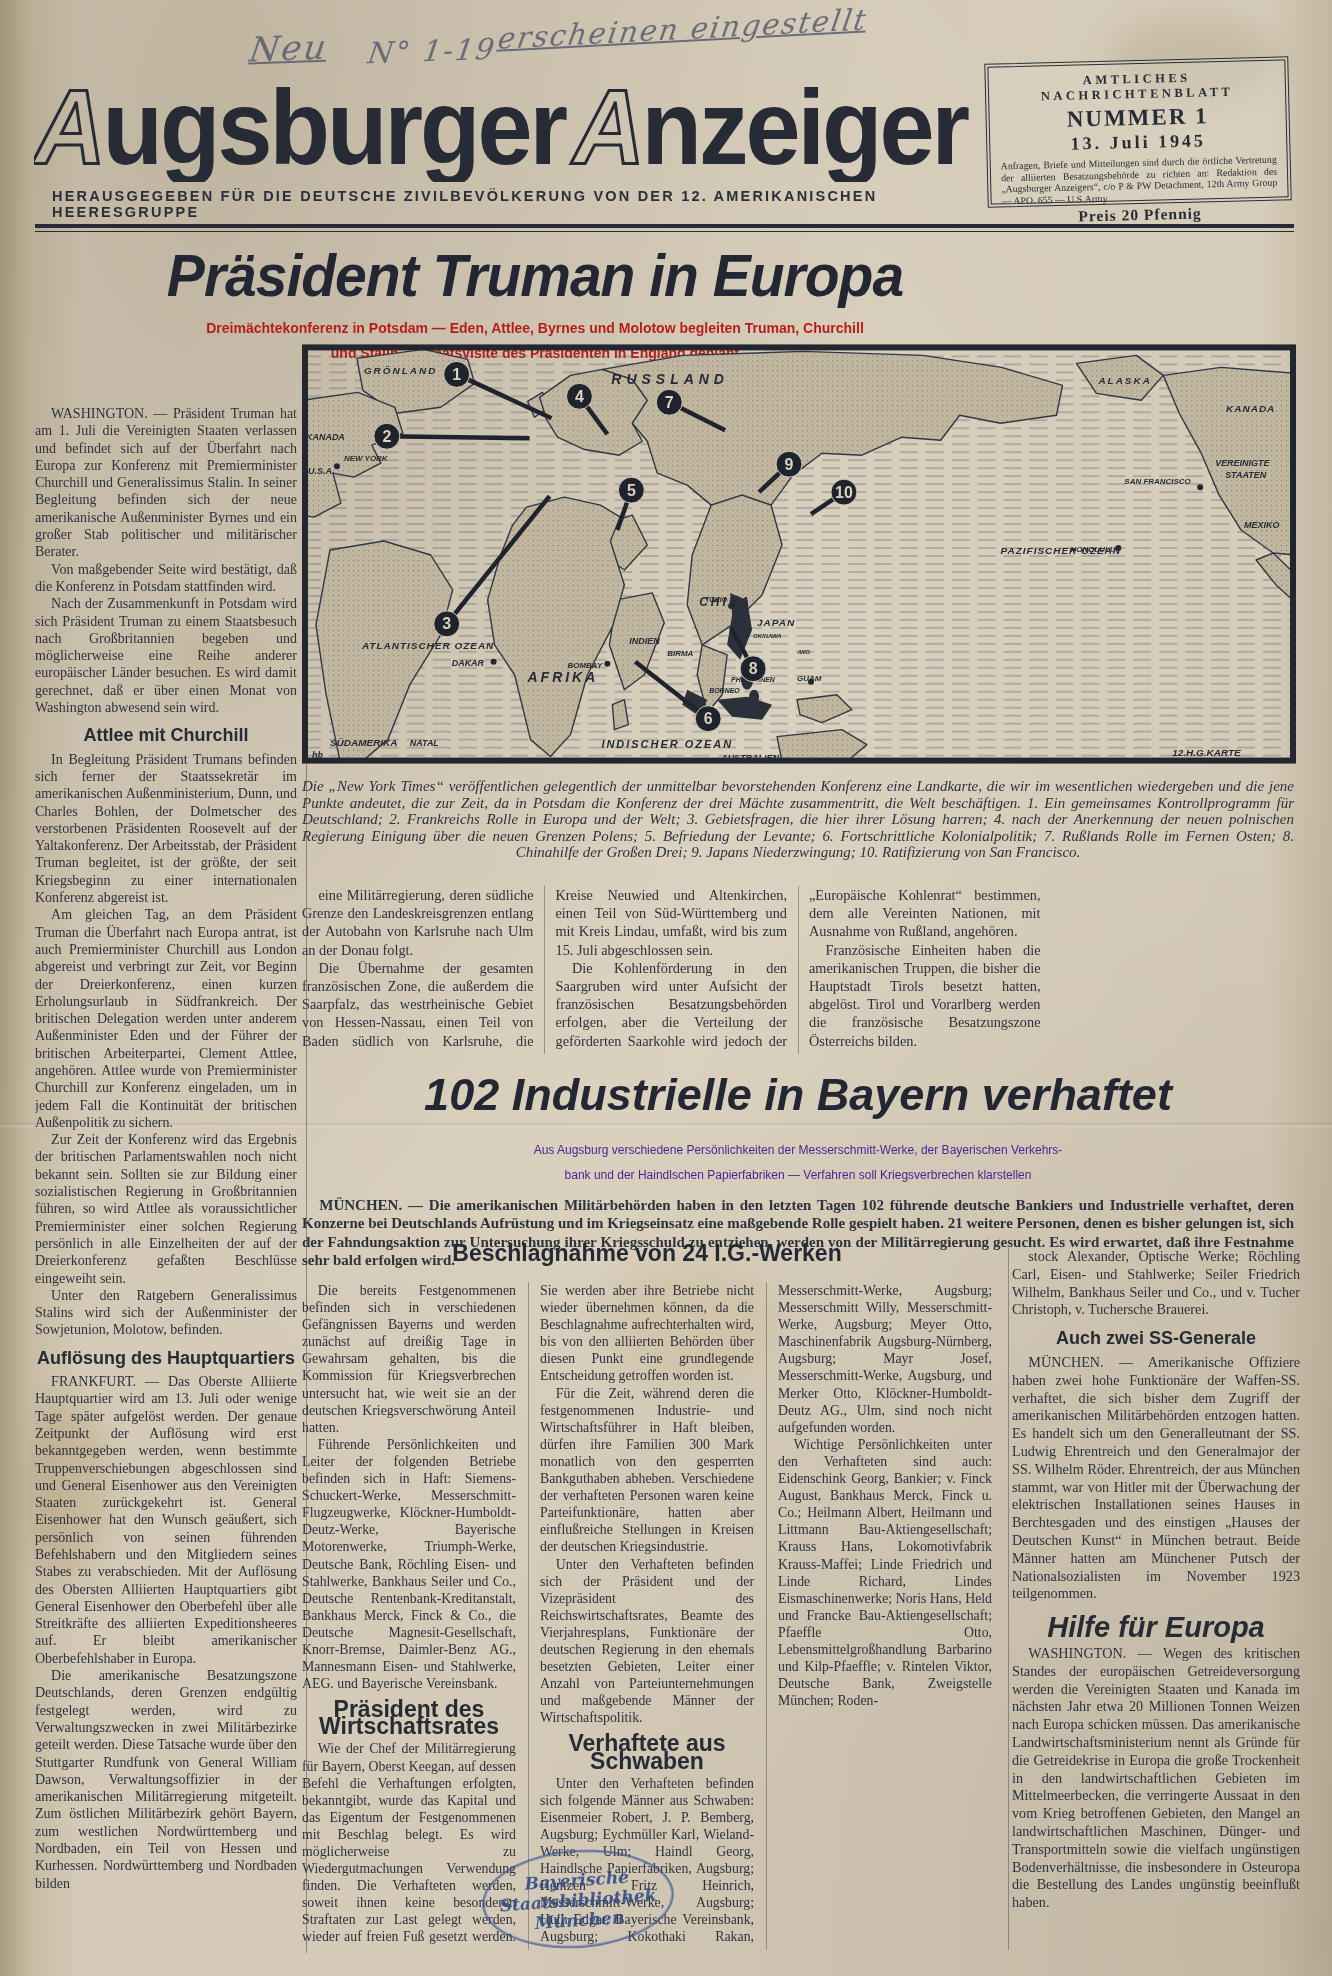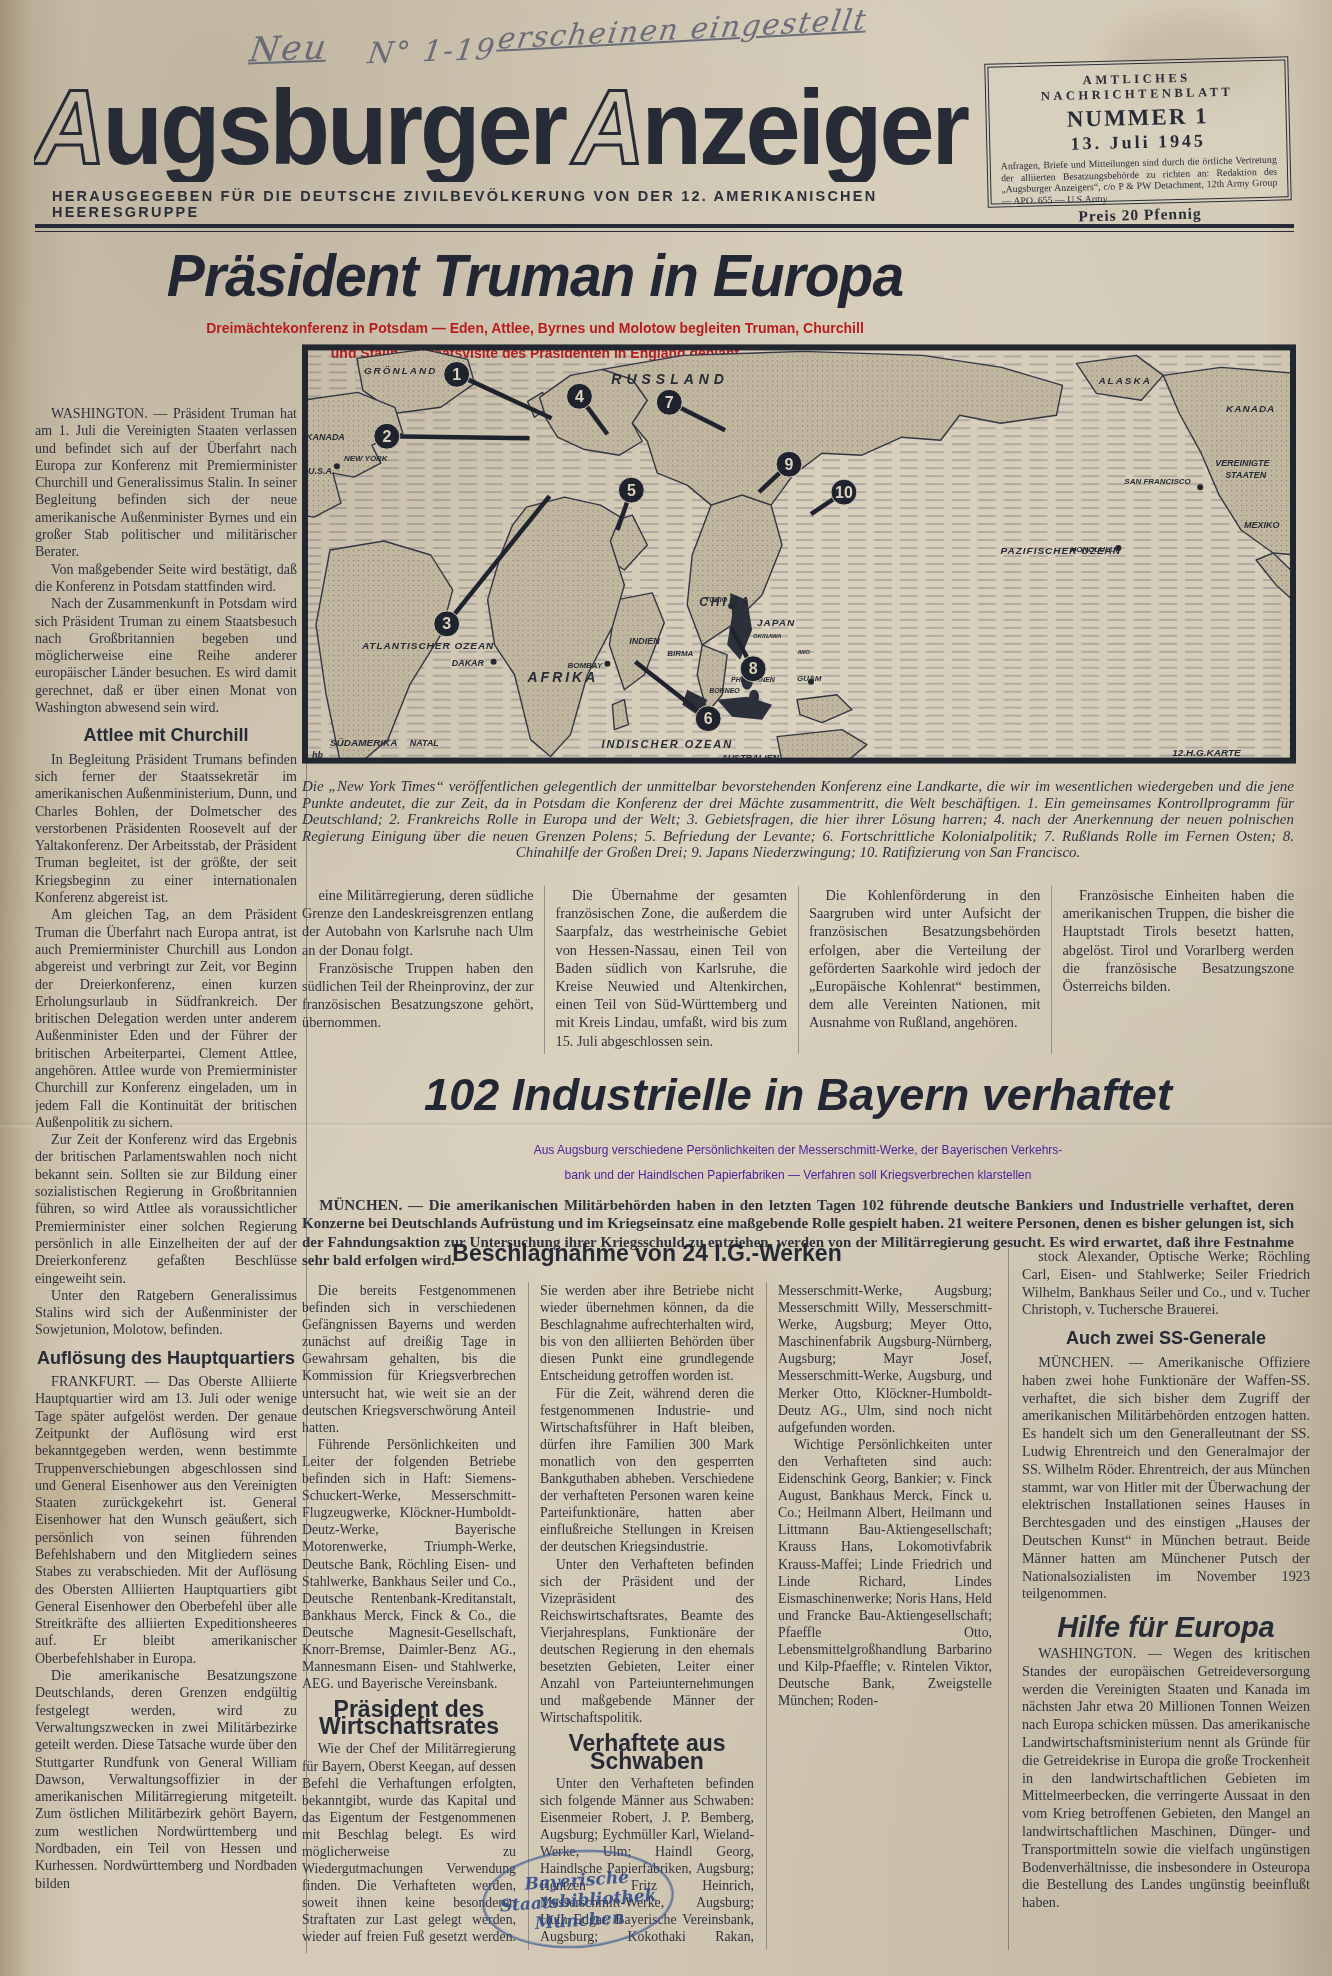--- a/index.html
+++ b/index.html
@@ -268,21 +268,20 @@
         <circle cx="543" cy="148" r="13"></circle>
         <text x="543" y="153.5">10</text>
       </g>
     </svg>
 </div>
 
 <p class="abs caption">Die „New York Times“ veröffentlichen gelegentlich der unmittelbar bevorstehenden Konferenz eine Landkarte, die wir im wesentlichen wiedergeben und die jene Punkte andeutet, die zur Zeit, da in Potsdam die Konferenz der drei Mächte zusammentritt, die Welt beschäftigen. 1. Ein gemeinsames Kontrollprogramm für Deutschland; 2. Frankreichs Rolle in Europa und der Welt; 3. Gebietsfragen, die hier ihrer Lösung harren; 4. nach der Anerkennung der neuen polnischen Regierung Einigung über die neuen Grenzen Polens; 5. Befriedung der Levante; 6. Fortschrittliche Kolonialpolitik; 7. Rußlands Rolle im Fernen Osten; 8. Chinahilfe der Großen Drei; 9. Japans Niederzwingung; 10. Ratifizierung von San Francisco.</p>
 
 <div class="abs band1">
     <p>eine Militärregierung, deren südliche Grenze den Landeskreisgrenzen entlang der Autobahn von Karlsruhe nach Ulm an der Donau folgt.</p>
-    <p>Französische Truppen haben den südlichen Teil der Rheinprovinz, der zur französischen Besatzungszone gehört, übernommen.</p>
     <p>Die Übernahme der gesamten französischen Zone, die außerdem die Saarpfalz, das westrheinische Gebiet von Hessen-Nassau, einen Teil von Baden südlich von Karlsruhe, die Kreise Neuwied und Altenkirchen, einen Teil von Süd-Württemberg und mit Kreis Lindau, umfaßt, wird bis zum 15. Juli abgeschlossen sein.</p>
     <p>Die Kohlenförderung in den Saargruben wird unter Aufsicht der französischen Besatzungsbehörden erfolgen, aber die Verteilung der geförderten Saarkohle wird jedoch der „Europäische Kohlenrat“ bestimmen, dem alle Vereinten Nationen, mit Ausnahme von Rußland, angehören.</p>
     <p>Französische Einheiten haben die amerikanischen Truppen, die bisher die Hauptstadt Tirols besetzt hatten, abgelöst. Tirol und Vorarlberg werden die französische Besatzungszone Österreichs bilden.</p>
   </div>
 
 <div class="abs art2head">
   <h2>102 Industrielle in Bayern verhaftet</h2>
   <div class="sub2 first">Aus Augsburg verschiedene Persönlichkeiten der Messerschmitt-Werke, der Bayerischen Verkehrs-</div>
   <div class="sub2">bank und der Haindlschen Papierfabriken — Verfahren soll Kriegsverbrechen klarstellen</div>
   <p class="lead2">MÜNCHEN. — Die amerikanischen Militärbehörden haben in den letzten Tagen 102 führende deutsche Bankiers und Industrielle verhaftet, deren Konzerne bei Deutschlands Aufrüstung und im Kriegseinsatz eine maßgebende Rolle gespielt haben. 21 weitere Personen, denen es bisher gelungen ist, sich der Fahndungsaktion zur Untersuchung ihrer Kriegsschuld zu entziehen, werden von der Militärregierung gesucht. Es wird erwartet, daß ihre Festnahme sehr bald erfolgen wird.</p>
@@ -292,21 +291,21 @@
     <p>Die bereits Festgenommenen befinden sich in verschiedenen Gefängnissen Bayerns und werden zunächst auf dreißig Tage in Gewahrsam gehalten, bis die Kommission für Kriegsverbrechen untersucht hat, wie weit sie an der deutschen Kriegsverschwörung Anteil hatten.</p>
     <p>Führende Persönlichkeiten und Leiter der folgenden Betriebe befinden sich in Haft: Siemens-Schuckert-Werke, Messerschmitt-Flugzeugwerke, Klöckner-Humboldt-Deutz-Werke, Bayerische Motorenwerke, Triumph-Werke, Deutsche Bank, Röchling Eisen- und Stahlwerke, Bankhaus Seiler und Co., Deutsche Rentenbank-Kreditanstalt, Bankhaus Merck, Finck &amp; Co., die Deutsche Magnesit-Gesellschaft, Knorr-Bremse, Daimler-Benz AG., Mannesmann Eisen- und Stahlwerke, AEG. und Bayerische Vereinsbank.</p>
     <h4 class="colhead">Präsident des Wirtschaftsrates</h4>
     <p>Wie der Chef der Militärregierung für Bayern, Oberst Keegan, auf dessen Befehl die Verhaftungen erfolgten, bekanntgibt, wurde das Kapital und das Eigentum der Festgenommenen mit Beschlag belegt. Es wird möglicherweise zu Wiedergutmachungen Verwendung finden. Die Verhafteten werden, soweit ihnen keine besonderen Straftaten zur Last gelegt werden, wieder auf freien Fuß gesetzt werden. Sie werden aber ihre Betriebe nicht wieder übernehmen können, da die Beschlagnahme aufrechterhalten wird, bis von den alliierten Behörden über diesen Punkt eine grundlegende Entscheidung getroffen worden ist.</p>
     <p>Für die Zeit, während deren die festgenommenen Industrie- und Wirtschaftsführer in Haft bleiben, dürfen ihre Familien 300 Mark monatlich von den gesperrten Bankguthaben abheben. Verschiedene der verhafteten Personen waren keine Parteifunktionäre, hatten aber einflußreiche Stellungen in Kreisen der deutschen Kriegsindustrie.</p>
     <p>Unter den Verhafteten befinden sich der Präsident und der Vizepräsident des Reichswirtschaftsrates, Beamte des Vierjahresplans, Funktionäre der deutschen Regierung in den ehemals besetzten Gebieten, Leiter einer Anzahl von Parteiunternehmungen und maßgebende Männer der Wirtschaftspolitik.</p>
     <h4 class="colhead">Verhaftete aus Schwaben</h4>
     <p>Unter den Verhafteten befinden sich folgende Männer aus Schwaben: Eisenmeier Robert, J. P. Bemberg, Augsburg; Eychmüller Karl, Wieland-Werke, Ulm; Haindl Georg, Haindlsche Papierfabriken, Augsburg; Hentzen Fritz Heinrich, Messerschmitt-Werke, Augsburg; Huth Edgar, Bayerische Vereinsbank, Augsburg; Kokothaki Rakan, Messerschmitt-Werke, Augsburg; Messerschmitt Willy, Messerschmitt-Werke, Augsburg; Meyer Otto, Maschinenfabrik Augsburg-Nürnberg, Augsburg; Mayr Josef, Messerschmitt-Werke, Augsburg, und Merker Otto, Klöckner-Humboldt-Deutz AG., Ulm, sind noch nicht aufgefunden worden.</p>
     <p>Wichtige Persönlichkeiten unter den Verhafteten sind auch: Eidenschink Georg, Bankier; v. Finck August, Bankhaus Merck, Finck u. Co.; Heilmann Albert, Heilmann und Littmann Bau-Aktiengesellschaft; Krauss Hans, Lokomotivfabrik Krauss-Maffei; Linde Friedrich und Linde Richard, Lindes Eismaschinenwerke; Noris Hans, Held und Francke Bau-Aktiengesellschaft; Pfaeffle Otto, Lebensmittelgroßhandlung Barbarino und Kilp-Pfaeffle; v. Rintelen Viktor, Deutsche Bank, Zweigstelle München; Roden-</p>
   </div>
-<div class="abs rightcol" style="border-left:1px solid rgba(45,50,60,.4);padding-left:13px;">
+<div class="abs rightcol" style="border-left:1px solid rgba(45,50,60,.4);padding-left:3px;">
     <p>stock Alexander, Optische Werke; Röchling Carl, Eisen- und Stahlwerke; Seiler Friedrich Wilhelm, Bankhaus Seiler und Co., und v. Tucher Christoph, v. Tuchersche Brauerei.</p>
     <h4 class="colhead">Auch zwei SS-Generale</h4>
     <p>MÜNCHEN. — Amerikanische Offiziere haben zwei hohe Funktionäre der Waffen-SS. verhaftet, die sich bisher dem Zugriff der amerikanischen Militärbehörden entzogen hatten. Es handelt sich um den Generalleutnant der SS. Ludwig Ehrentreich und den Generalmajor der SS. Wilhelm Röder. Ehrentreich, der aus München stammt, war von Hitler mit der Überwachung der elektrischen Installationen seines Hauses in Berchtesgaden und des einstigen „Hauses der Deutschen Kunst“ in München betraut. Beide Männer hatten am Münchener Putsch der Nationalsozialisten im November 1923 teilgenommen.</p>
     <h3 class="colhead big">Hilfe für Europa</h3>
     <p>WASHINGTON. — Wegen des kritischen Standes der europäischen Getreideversorgung werden die Vereinigten Staaten und Kanada im nächsten Jahr etwa 20 Millionen Tonnen Weizen nach Europa schicken müssen. Das amerikanische Landwirtschaftsministerium nennt als Gründe für die Getreidekrise in Europa die große Trockenheit in den landwirtschaftlichen Gebieten im Mittelmeerbecken, die verringerte Aussaat in den vom Krieg betroffenen Gebieten, den Mangel an landwirtschaftlichen Maschinen, Dünger- und Transportmitteln sowie die vielfach ungünstigen Bodenverhältnisse, die insbesondere in Osteuropa die Bestellung des Landes ungünstig beeinflußt haben.</p>
   </div>
 
 <div class="abs stamp">
   <div>Bayerische</div>
   <div>Staatsbibliothek</div>

